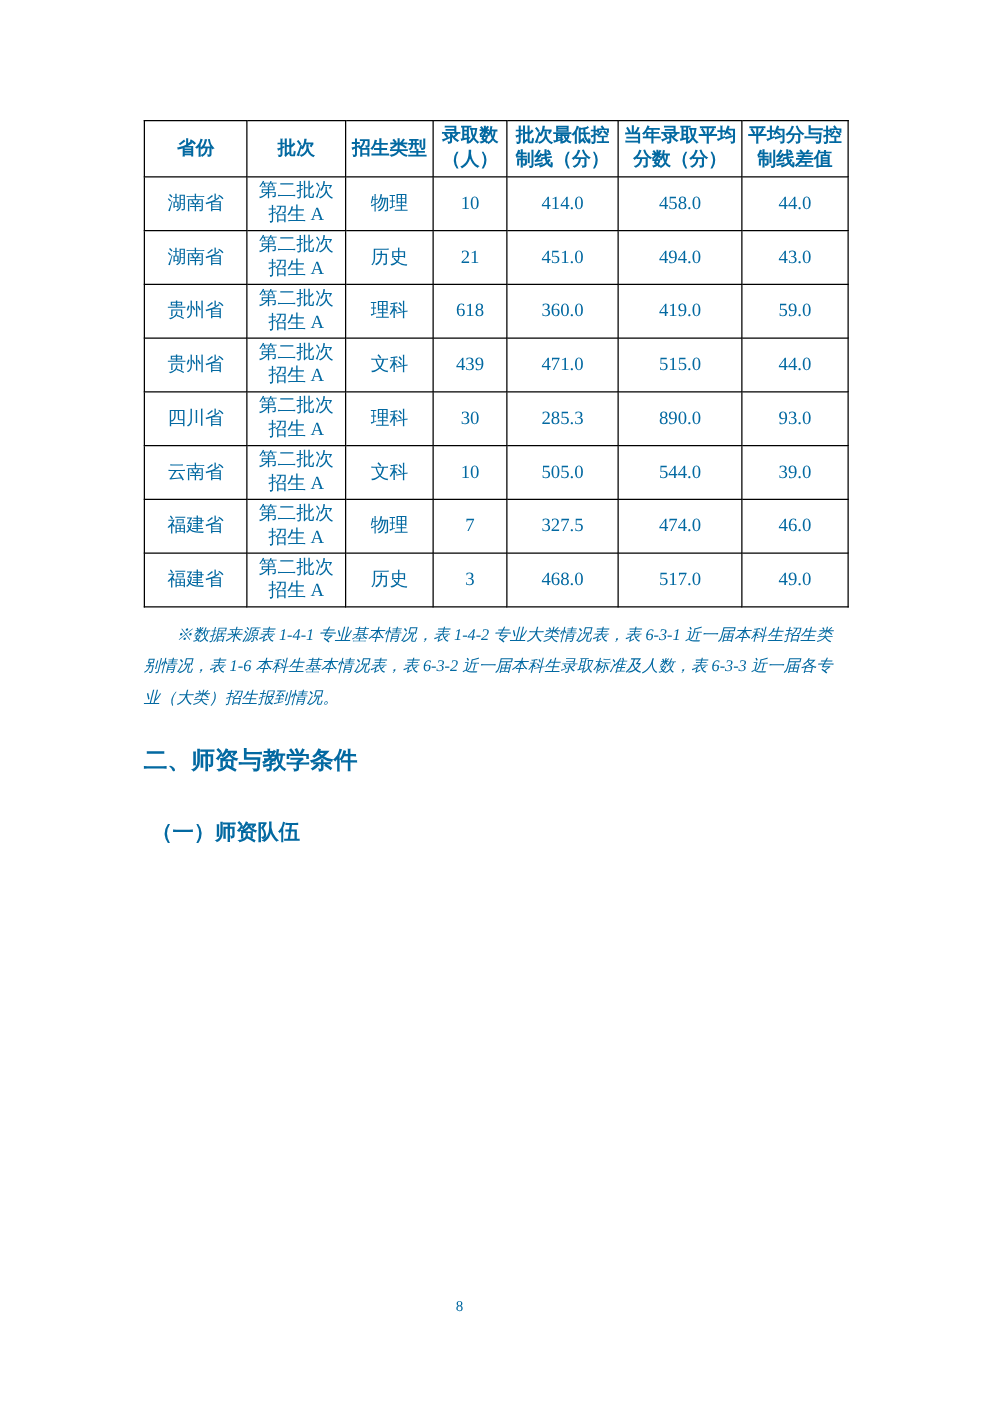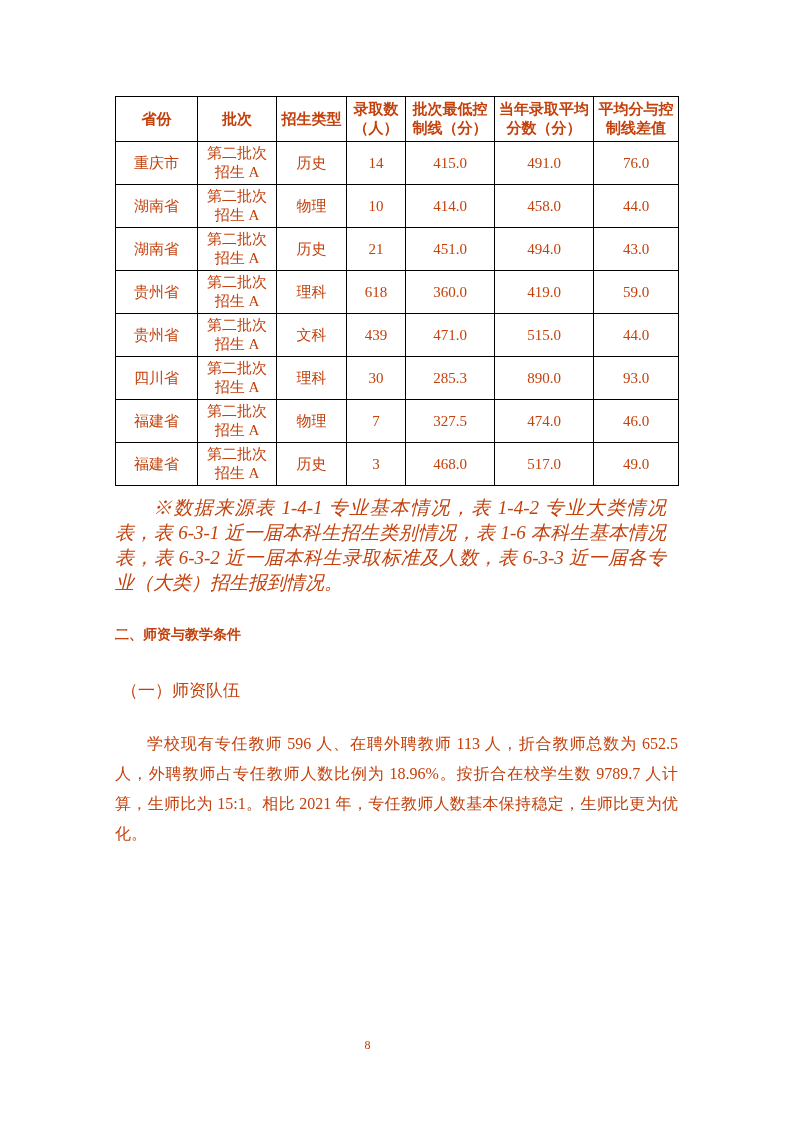--- a/index.html
+++ b/index.html
@@ -5,21 +5,21 @@
   html, body {
     margin: 0;
     padding: 0;
     background: #ffffff;
   }
   .page {
     position: relative;
     width: 735px;
     height: 1122px;
     background: #ffffff;
-    color: #c2410c;
+    color: #0369a1;
     font-family: "Liberation Serif", "DejaVu Serif", serif;
     overflow: hidden;
   }
   .content {
     position: absolute;
     left: 115px;
     top: 96px;
     width: 563px;
   }
   table.score-table {
@@ -48,38 +48,38 @@
   .col-province { width: 82px; }
   .col-batch    { width: 79px; }
   .col-type     { width: 70px; }
   .col-count    { width: 59px; }
   .col-minline  { width: 89px; }
   .col-avg      { width: 99px; }
   .col-diff     { width: 85px; }
 
   .footnote {
     margin: 9px 12px 0 0;
-    font-size: 19px;
+    font-size: 13px;
     line-height: 25px;
     font-style: italic;
     text-indent: 2em;
     text-align: justify;
   }
   .section-heading {
     margin: 26px 0 0 0;
     font-family: "Liberation Sans", "DejaVu Sans", sans-serif;
-    font-size: 14px;
+    font-size: 19px;
     font-weight: bold;
     line-height: 26px;
   }
   .subsection-heading {
     margin: 32px 0 0 0;
     font-family: "Liberation Sans", "DejaVu Sans", sans-serif;
     font-size: 17px;
-    font-weight: normal;
+    font-weight: bold;
     line-height: 24px;
     padding-left: 6px;
   }
   .body-para {
     margin: 0;
     font-size: 16px;
     line-height: 30px;
     text-indent: 2em;
     text-align: justify;
   }
@@ -118,29 +118,20 @@
           <th>批次</th>
           <th>招生类型</th>
           <th>录取数（人）</th>
           <th>批次最低控制线（分）</th>
           <th>当年录取平均分数（分）</th>
           <th>平均分与控制线差值</th>
         </tr>
       </thead>
       <tbody id="table-body">
           <tr>
-            <td>重庆市</td>
-            <td>第二批次招生 A</td>
-            <td>历史</td>
-            <td>14</td>
-            <td>415.0</td>
-            <td>491.0</td>
-            <td>76.0</td>
-          </tr>
-          <tr>
             <td>湖南省</td>
             <td>第二批次招生 A</td>
             <td>物理</td>
             <td>10</td>
             <td>414.0</td>
             <td>458.0</td>
             <td>44.0</td>
           </tr>
           <tr>
             <td>湖南省</td>
@@ -172,20 +163,29 @@
           <tr>
             <td>四川省</td>
             <td>第二批次招生 A</td>
             <td>理科</td>
             <td>30</td>
             <td>285.3</td>
             <td>890.0</td>
             <td>93.0</td>
           </tr>
           <tr>
+            <td>云南省</td>
+            <td>第二批次招生 A</td>
+            <td>文科</td>
+            <td>10</td>
+            <td>505.0</td>
+            <td>544.0</td>
+            <td>39.0</td>
+          </tr>
+          <tr>
             <td>福建省</td>
             <td>第二批次招生 A</td>
             <td>物理</td>
             <td>7</td>
             <td>327.5</td>
             <td>474.0</td>
             <td>46.0</td>
           </tr>
           <tr>
             <td>福建省</td>
@@ -198,18 +198,17 @@
           </tr>
         </tbody>
     </table>
 
     <p class="footnote">※数据来源表 1-4-1 专业基本情况，表 1-4-2 专业大类情况表，表 6-3-1 近一届本科生招生类别情况，表 1-6 本科生基本情况表，表 6-3-2 近一届本科生录取标准及人数，表 6-3-3 近一届各专业（大类）招生报到情况。</p>
 
     <h2 class="section-heading">二、师资与教学条件</h2>
 
     <h3 class="subsection-heading">（一）师资队伍</h3>
 
-    <p class="body-para first">学校现有专任教师 596 人、在聘外聘教师 113 人，折合教师总数为 652.5 人，外聘教师占专任教师人数比例为 18.96%。按折合在校学生数 9789.7 人计算，生师比为 15:1。相比 2021 年，专任教师人数基本保持稳定，生师比更为优化。</p>
 
   </div>
 
   <div class="page-number">8</div>
 </div>
 
 </body></html>

